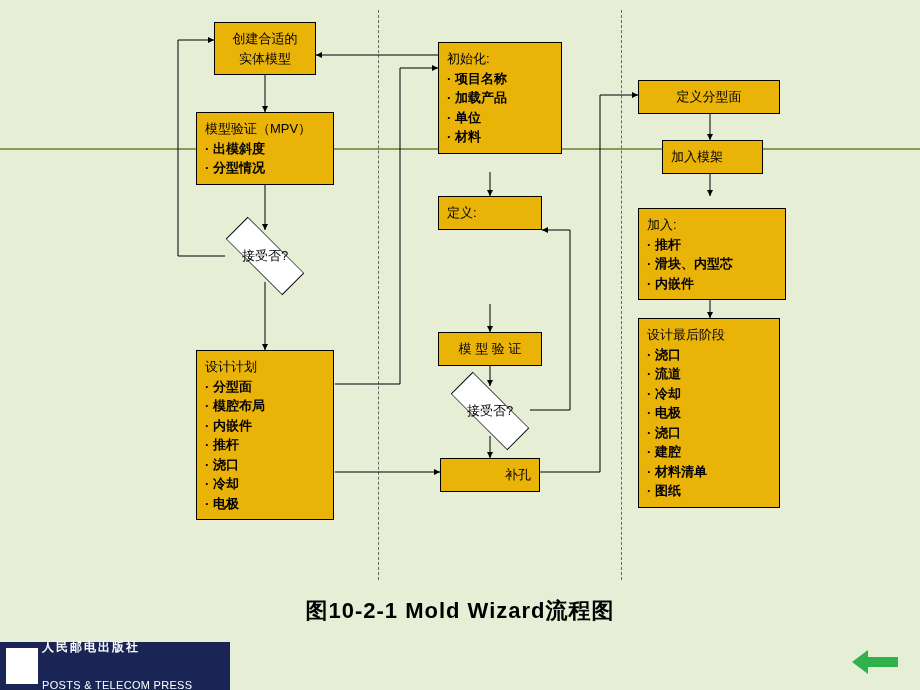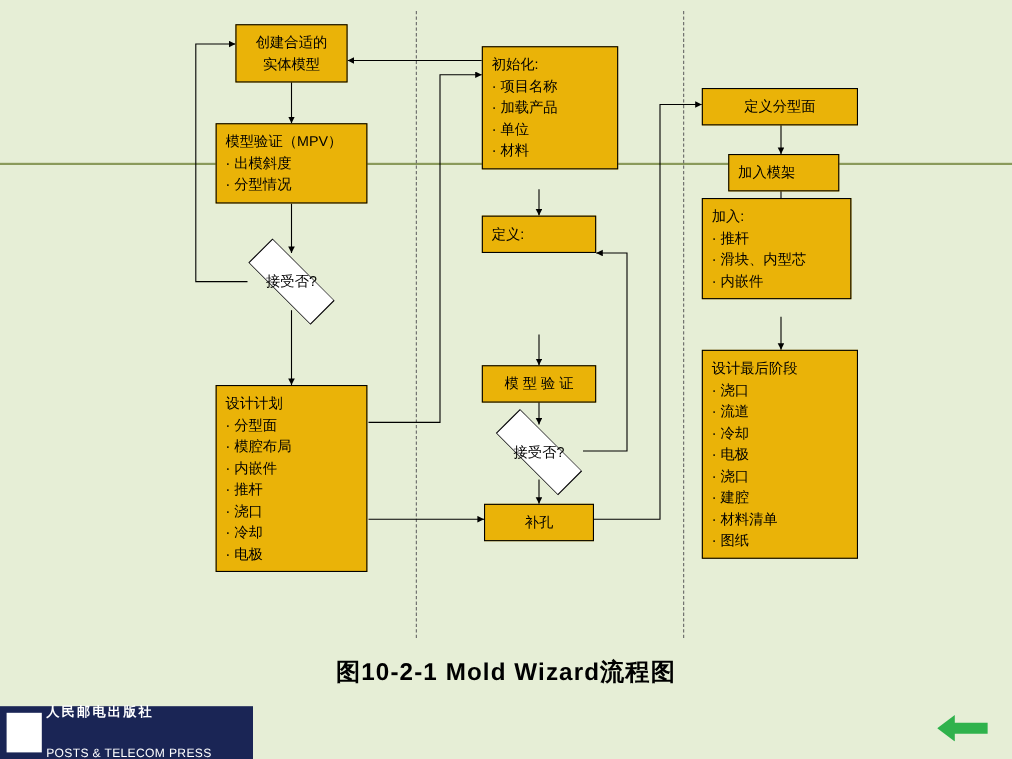--- a/index.html
+++ b/index.html
@@ -26,21 +26,21 @@
     width: 0;
   }
   .box {
     position: absolute;
     border: 1px solid #000;
     background: #eab308;
     font-size: 13px;
     padding: 6px 8px;
     line-height: 1.5;
   }
-  .box ul { list-style: none; margin: 0; padding: 0; }
+  .box ul { list-style: none; margin: 0; padding: 0; font-weight: bold; }
   .box ul li::before { content: "· "; }
   .diamond {
     position: absolute;
     width: 80px;
     height: 50px;
   }
   .diamond-shape {
     width: 100%;
     height: 100%;
     border: 1px solid #000;
@@ -192,27 +192,27 @@
   <div>定义:</div>
 </div>
 
 <div class="box" style="left:438px;top:332px;width:104px;text-align:center">模 型 验 证</div>
 
 <div class="diamond" style="left:450px;top:386px">
   <div class="diamond-shape"></div>
   <div class="diamond-label">接受否?</div>
 </div>
 
-<div class="box" style="left:440px;top:458px;width:100px;text-align:center">补孔</div>
+<div class="box" style="left:440px;top:458px;width:100px;text-align:right">补孔</div>
 
 <div class="box" style="left:638px;top:80px;width:142px;text-align:center">定义分型面</div>
 
 <div class="box" style="left:662px;top:140px;width:101px;text-align:left">加入模架</div>
 
-<div class="box" style="left:638px;top:180px;width:136px">
+<div class="box" style="left:638px;top:208px;width:148px">
   <div>加入:</div>
   <ul>
     <li>推杆</li>
     <li>滑块、内型芯</li>
     <li>内嵌件</li>
   </ul>
 </div>
 
 <div class="box" style="left:638px;top:318px;width:142px">
   <div>设计最后阶段</div>

